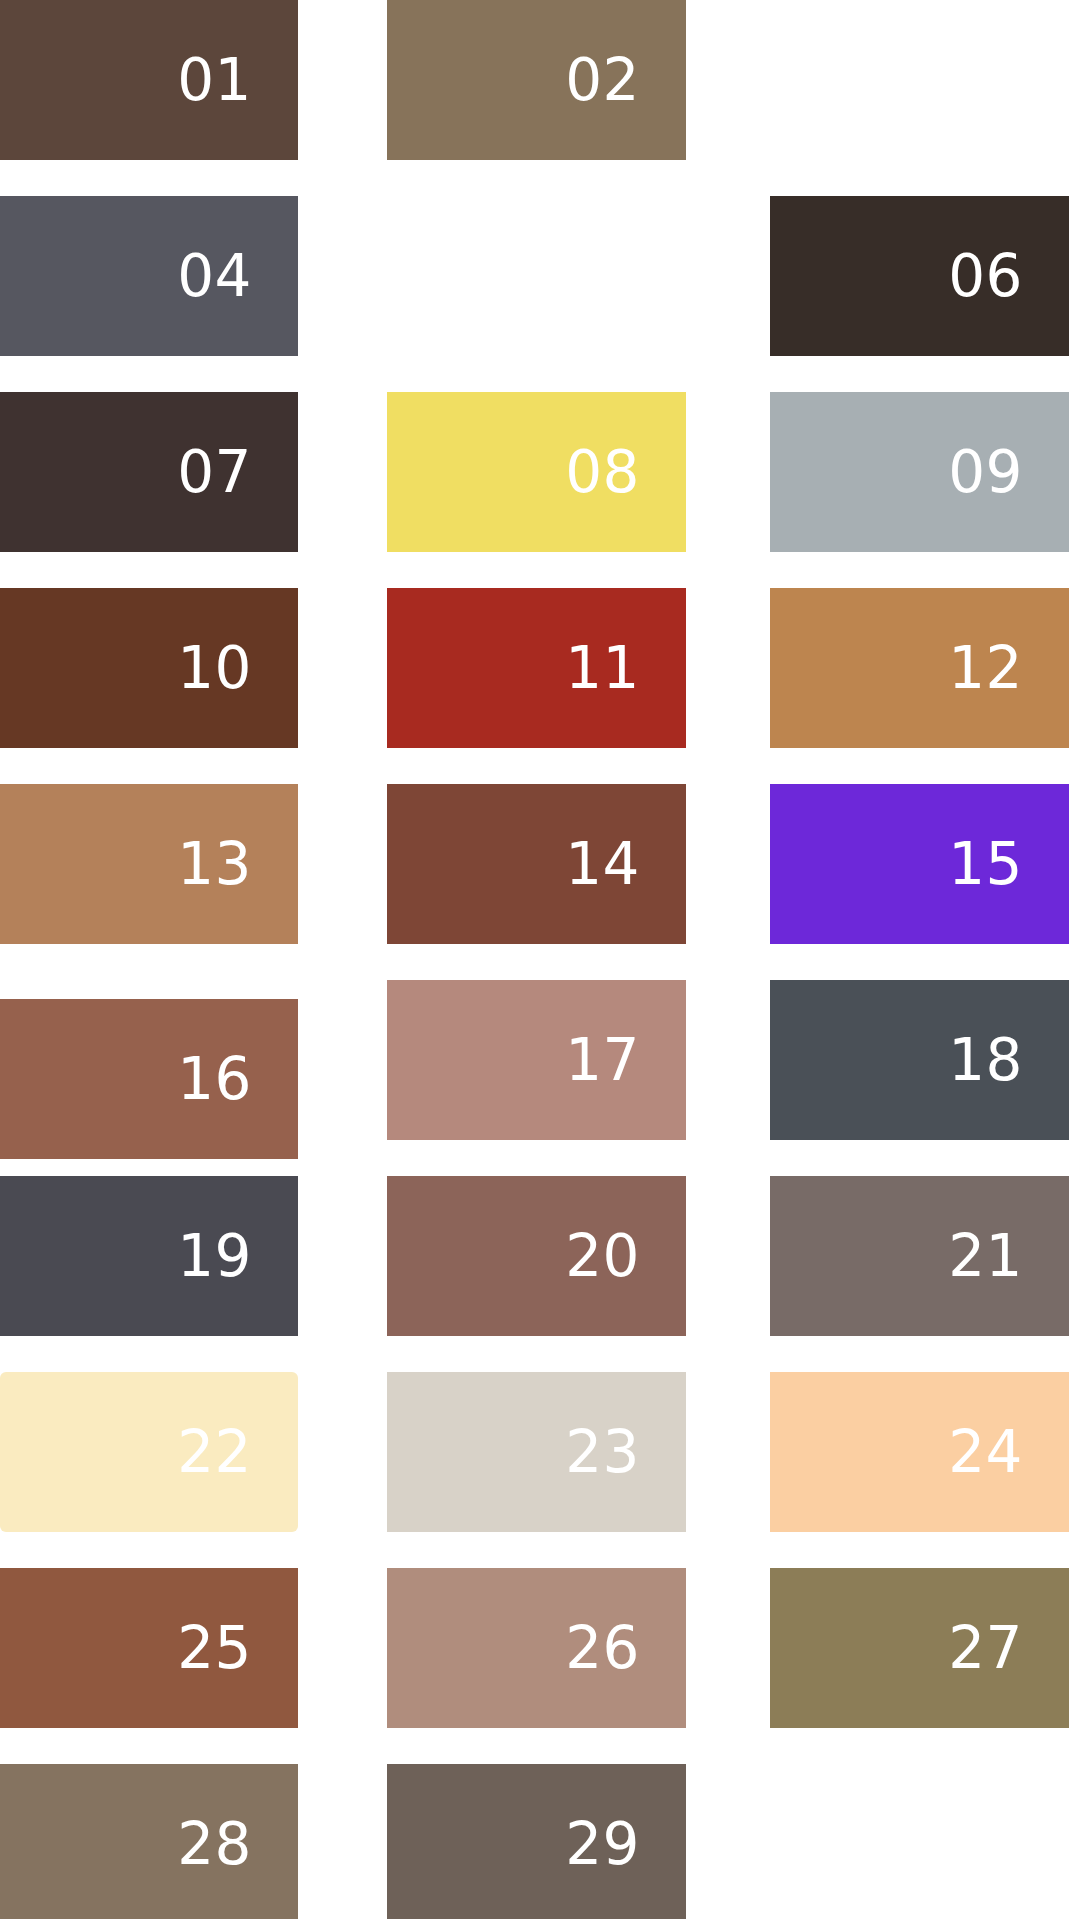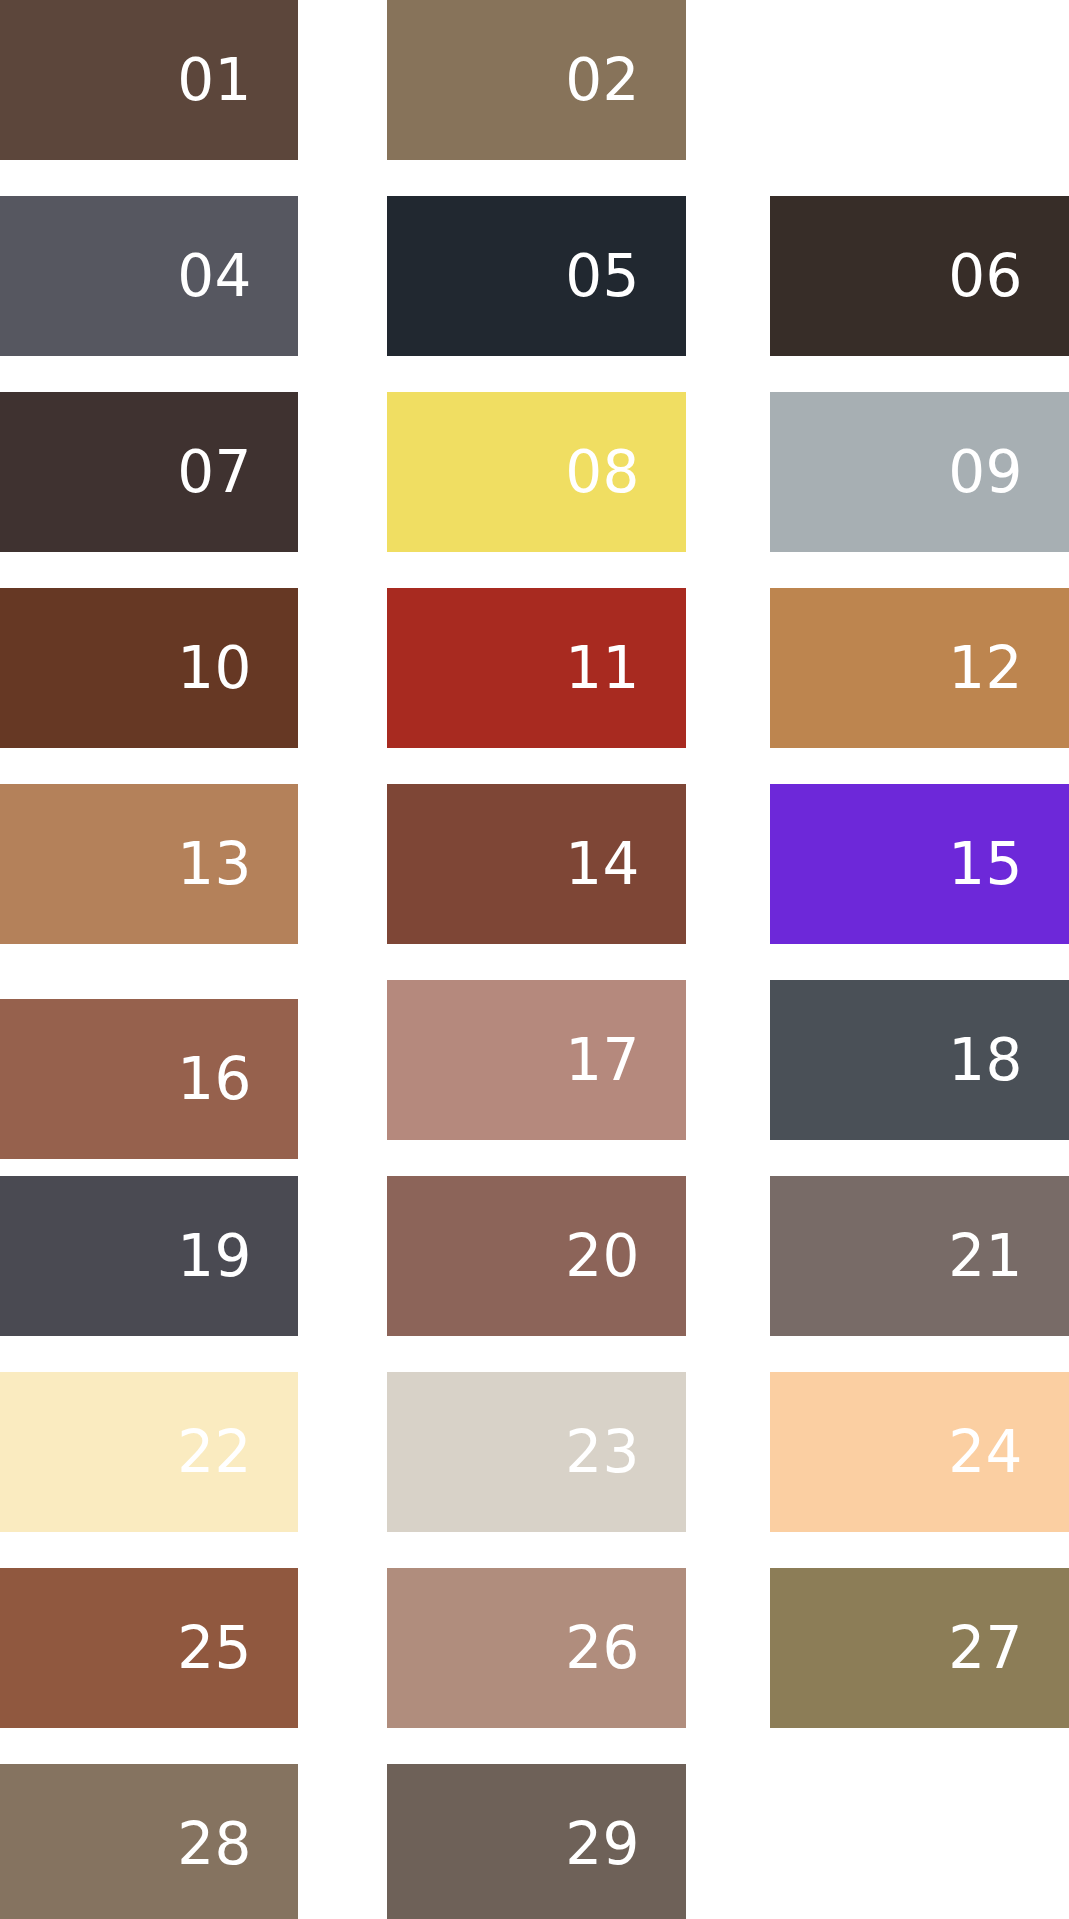--- a/index.html
+++ b/index.html
@@ -56,23 +56,20 @@
 <div id="palette-grid">
     <div class="swatch col1" style="grid-row: 1; background: rgb(92, 70, 59);">
       <span class="swatch-label">01</span>
     </div>
     <div class="swatch col2" style="grid-row: 1; background: rgb(135, 115, 90);">
       <span class="swatch-label">02</span>
     </div>
     <div class="swatch col1" style="grid-row: 2; background: rgb(86, 87, 96);">
       <span class="swatch-label">04</span>
     </div>
-    <div class="swatch col2" style="grid-row: 2; background: rgb(33, 40, 48);">
-      <span class="swatch-label">05</span>
-    </div>
     <div class="swatch col3" style="grid-row: 2; background: rgb(55, 45, 40);">
       <span class="swatch-label">06</span>
     </div>
     <div class="swatch col1" style="grid-row: 3; background: rgb(63, 50, 48);">
       <span class="swatch-label">07</span>
     </div>
     <div class="swatch col2" style="grid-row: 3; background: rgb(240, 222, 98);">
       <span class="swatch-label">08</span>
     </div>
     <div class="swatch col3" style="grid-row: 3; background: rgb(167, 175, 179);">
@@ -107,21 +104,21 @@
     </div>
     <div class="swatch col1" style="grid-row: 7; background: rgb(74, 74, 82);">
       <span class="swatch-label">19</span>
     </div>
     <div class="swatch col2" style="grid-row: 7; background: rgb(140, 100, 89);">
       <span class="swatch-label">20</span>
     </div>
     <div class="swatch col3" style="grid-row: 7; background: rgb(120, 107, 103);">
       <span class="swatch-label">21</span>
     </div>
-    <div class="swatch col1" style="grid-row: 8; background: rgb(250, 235, 192);">
+    <div class="swatch col1" style="grid-row: 8; background: rgb(250, 235, 192); border-radius: 6px;">
       <span class="swatch-label">22</span>
     </div>
     <div class="swatch col2" style="grid-row: 8; background: rgb(216, 210, 200);">
       <span class="swatch-label">23</span>
     </div>
     <div class="swatch col3" style="grid-row: 8; background: rgb(251, 207, 162);">
       <span class="swatch-label">24</span>
     </div>
     <div class="swatch col1" style="grid-row: 9; background: rgb(144, 88, 63);">
       <span class="swatch-label">25</span>

